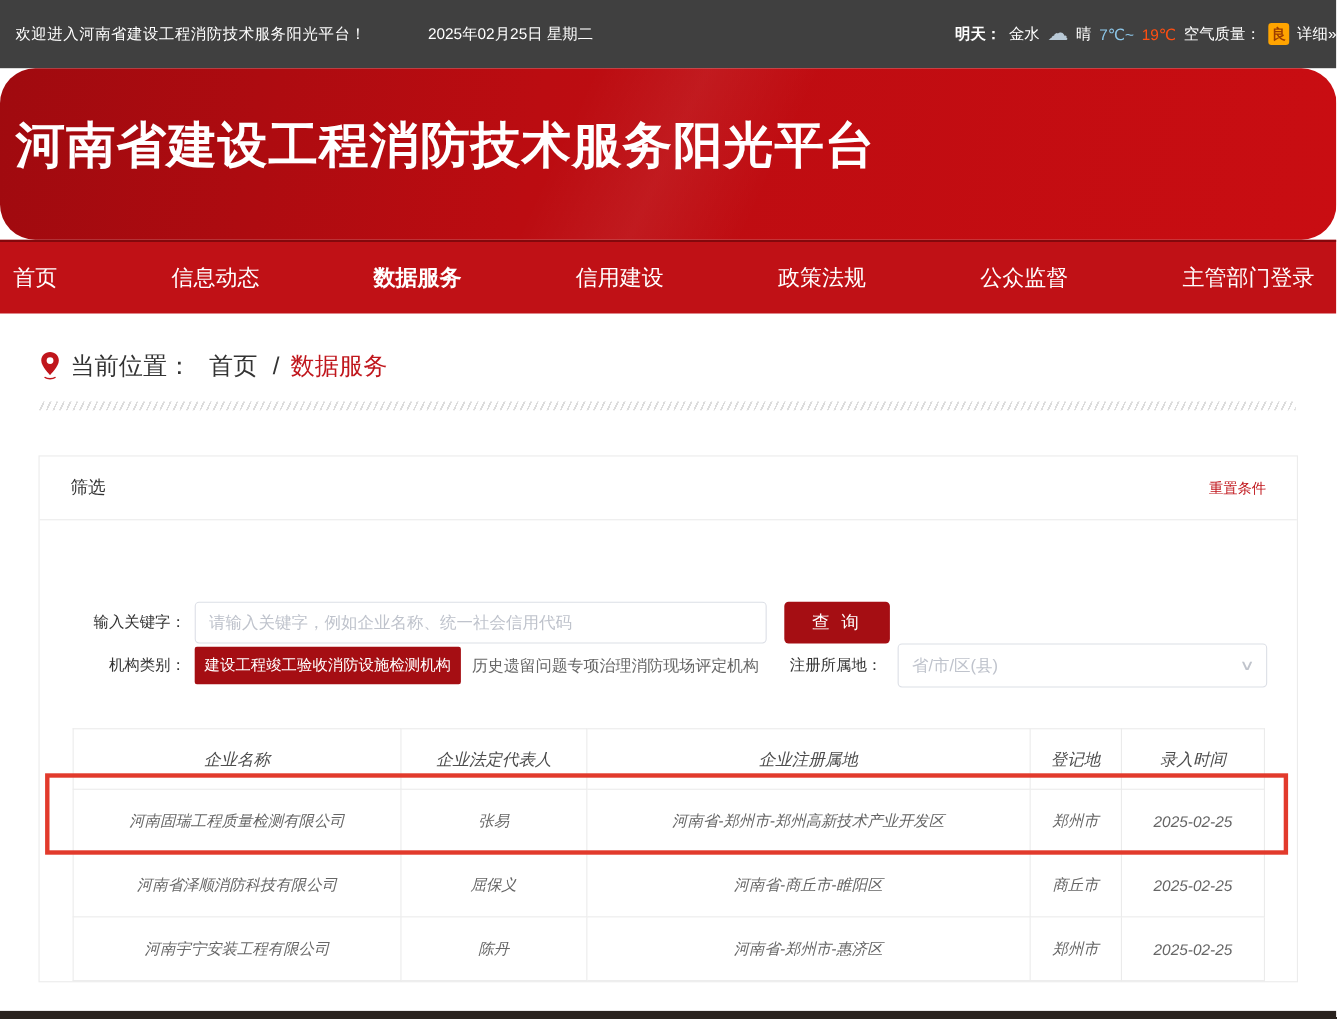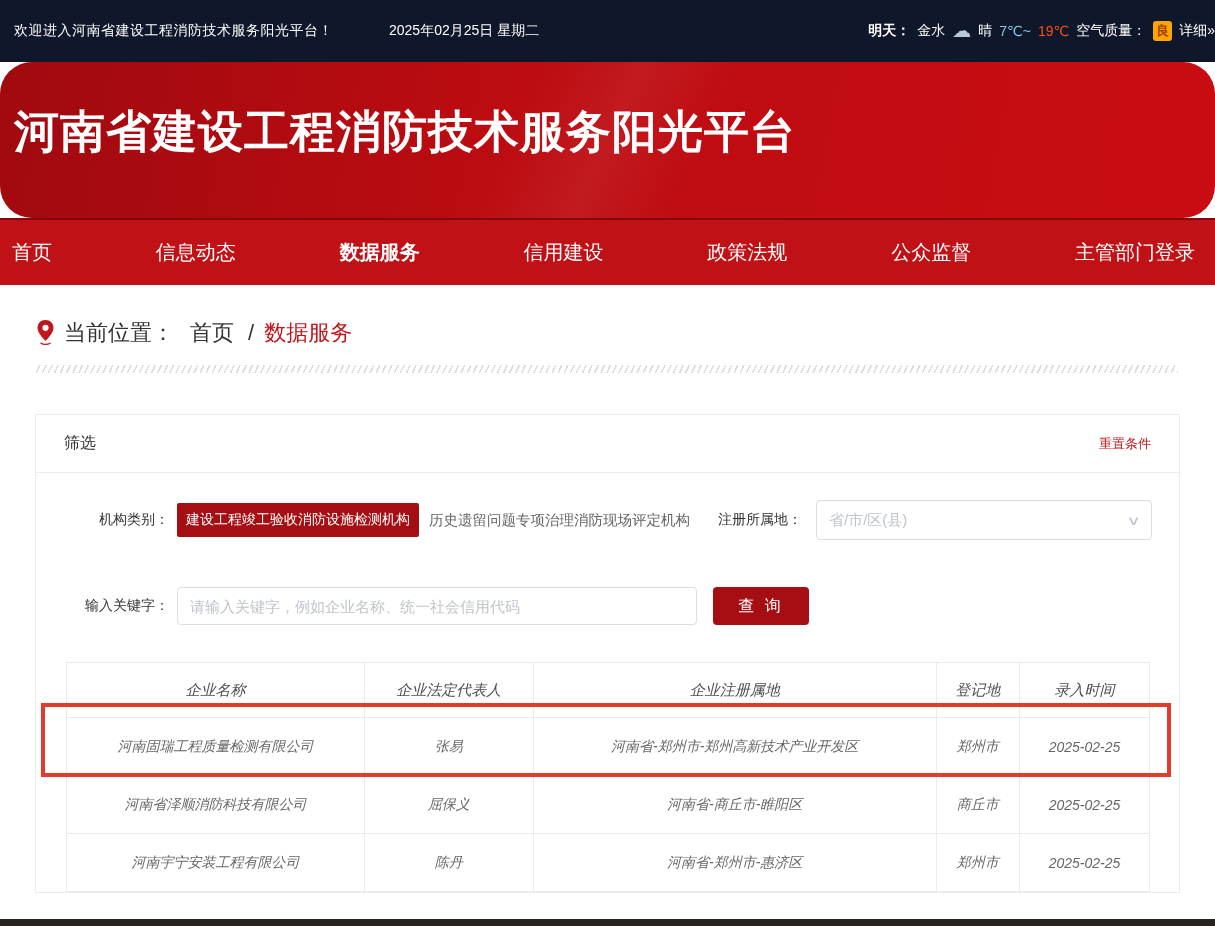--- a/index.html
+++ b/index.html
@@ -1,20 +1,20 @@
 <!DOCTYPE html>
 <html><head>
 <meta charset="utf-8">
 <style>
   html,body{margin:0;padding:0;}
   body{font-family:"Liberation Sans","DejaVu Sans",sans-serif;background:#fff;}
   .page{position:relative;width:1215px;height:926px;overflow:hidden;background:#fff;}
 
   
-  .topbar{height:62px;background:#0f172a;display:flex;align-items:center;padding-left:14px;color:#fff;font-size:14px;}
+  .topbar{height:62px;background:#404040;display:flex;align-items:center;padding-left:14px;color:#fff;font-size:14px;}
   .topbar .welcome{letter-spacing:.5px;}
   .topbar .date{margin-left:56px;}
   .weather{margin-left:auto;display:flex;align-items:center;gap:7px;font-size:14px;}
   .weather .w-label{font-weight:bold;}
   .weather .w-icon{color:#b9c9d6;font-size:19px;line-height:1;transform:translateY(-1px);}
   .weather .t-low{color:#8cc6e8;}
   .weather .t-high{color:#ff4e11;}
   .weather .aqi-badge{background:#ffa400;color:#9c3c00;font-size:13px;padding:1px 3px;border-radius:3px;font-weight:bold;}
   .weather .detail{color:#fff;cursor:pointer;text-decoration:none;}
 
@@ -122,39 +122,39 @@
   <div class="hatch"></div>
 
   <section class="panel">
     <div class="panel-head">
       <span class="panel-title">筛选</span>
       <span class="reset-link">重置条件</span>
     </div>
 
     <div class="panel-body">
 
+      <div class="filter-row row2">
+        <span class="flabel">输入关键字：</span>
+        <input class="kw-input" type="text" placeholder="请输入关键字，例如企业名称、统一社会信用代码" style="">
+        <button class="search-btn">查 询</button>
+      </div>
+
       <div class="filter-row row1">
         <span class="flabel">机构类别：</span>
         <span id="category-options" style="display:flex;align-items:center;">
             <button class="cat-btn">建设工程竣工验收消防设施检测机构</button>
             <span class="cat-option">历史遗留问题专项治理消防现场评定机构</span>
           </span>
         <span class="region-group">
           <span class="flabel">注册所属地：</span>
           <span class="select">
             <span class="ph">省/市/区(县)</span>
             <span class="chev">∨</span>
           </span>
         </span>
-      </div>
-
-      <div class="filter-row row2">
-        <span class="flabel">输入关键字：</span>
-        <input class="kw-input" type="text" placeholder="请输入关键字，例如企业名称、统一社会信用代码" style="">
-        <button class="search-btn">查 询</button>
       </div>
 
       <div class="table-wrap">
         <table>
           <colgroup id="cols">
               <col style="width: 27.5%;">
               <col style="width: 15.6%;">
               <col style="width: 37.2%;">
               <col style="width: 7.7%;">
               <col style="width: 12%;">

